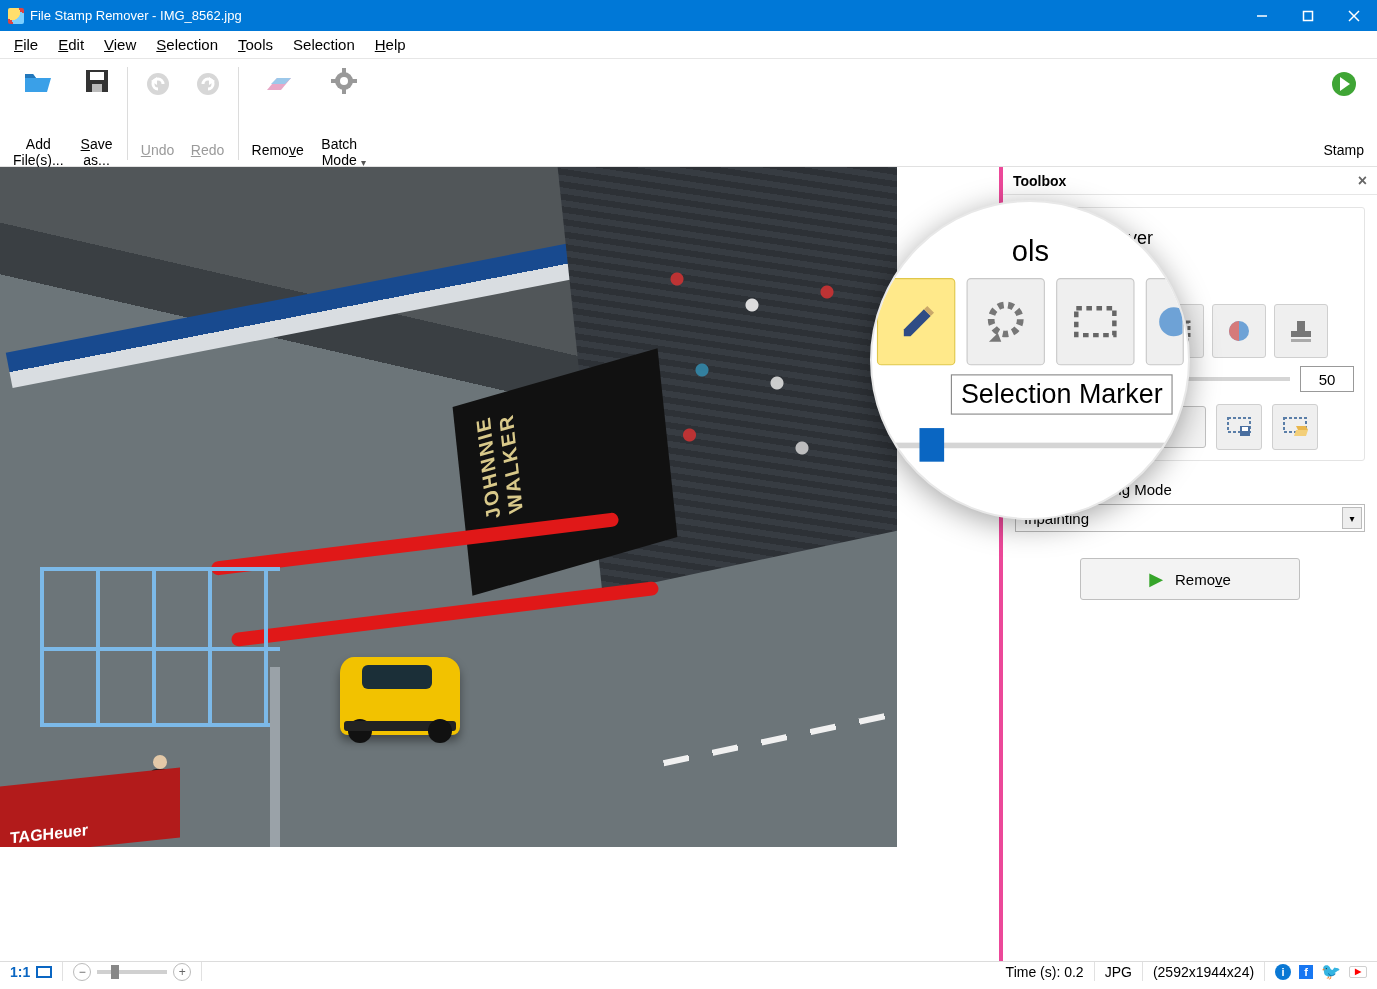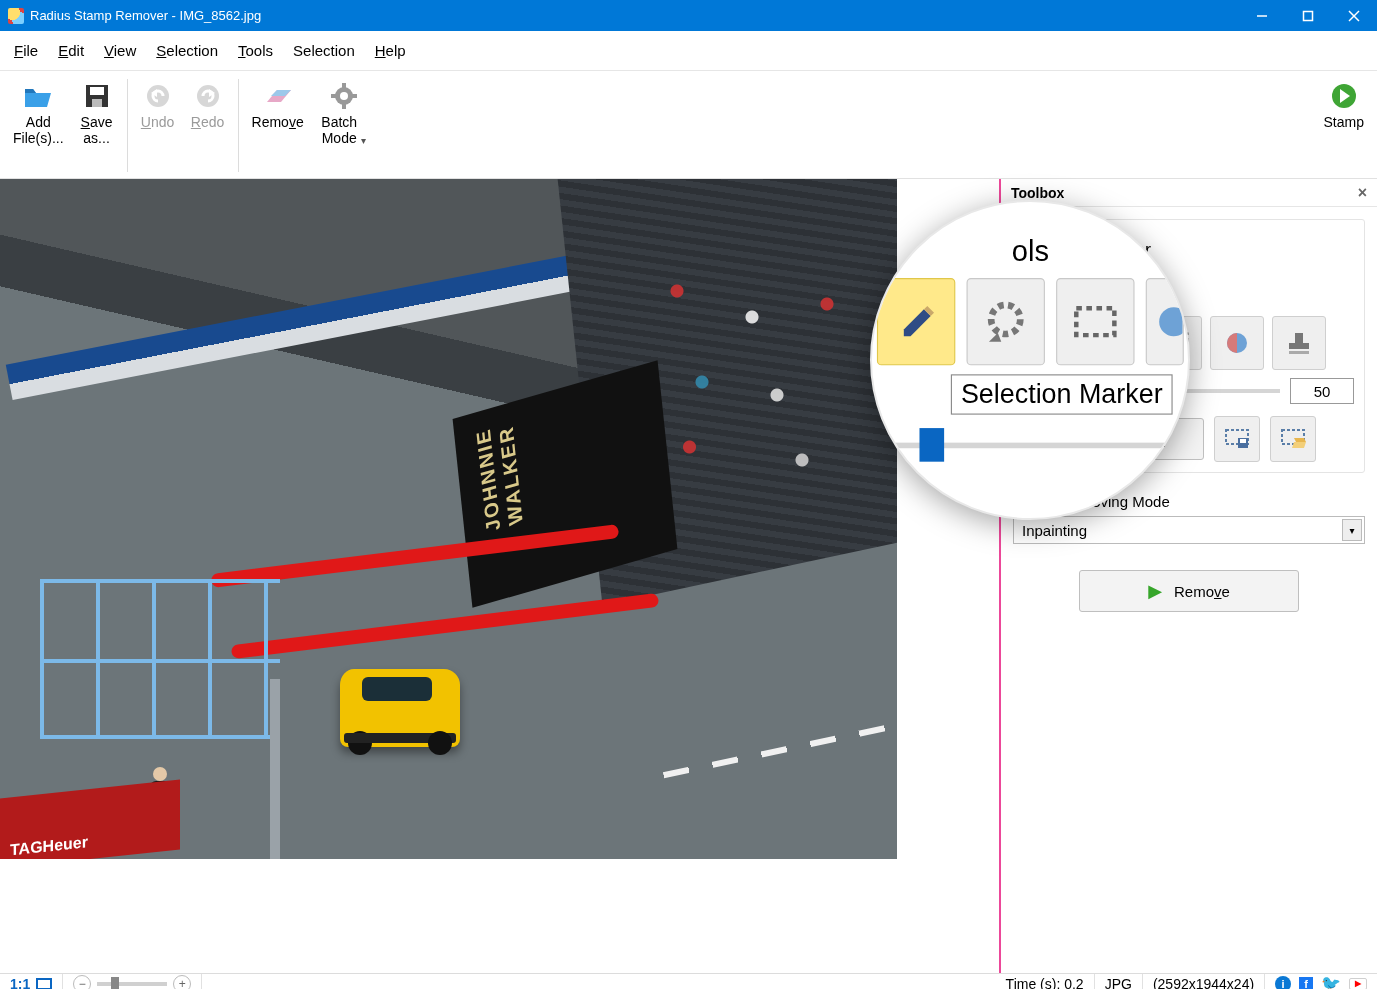--- a/index.html
+++ b/index.html
@@ -8,27 +8,27 @@
 
 .titlebar { height: 31px; background: #0078d7; color: #fff; display: flex; align-items: center; padding-left: 8px; font-size: 13px; }
 .titlebar .appicon { width: 16px; height: 16px; margin-right: 6px; background:
   radial-gradient(circle at 30% 30%, #ffdf6b 0 45%, transparent 46%),
   radial-gradient(circle at 70% 70%, #7bcfff 0 45%, transparent 46%),
   #d44; border-radius: 2px; }
 .titlebar .spacer { flex: 1; }
 .titlebar .winbtn { width: 46px; height: 31px; display: flex; align-items: center; justify-content: center; color: #fff; }
 
 
-.menubar { height: 40px; display: flex; align-items: center; padding: 0 6px; font-size: 15px; gap: 4px; border-bottom: 1px solid #e6e6e6; }
+.menubar { height: 28px; display: flex; align-items: center; padding: 0 6px; font-size: 15px; gap: 4px; border-bottom: 1px solid #e6e6e6; }
 .menubar .mitem { padding: 2px 8px; cursor: default; }
 .mitem .ul { text-decoration: underline; }
 
 
 .toolbar { display: flex; align-items: stretch; padding: 4px 6px 2px; gap: 2px; border-bottom: 1px solid #e1e1e1; font-size: 14px; }
-.tbtn { display: flex; flex-direction: column; align-items: center; justify-content: flex-start; padding: 4px 6px 2px; min-width: 48px; border: 1px solid transparent; border-radius: 3px; cursor: default; }
+.tbtn { display: flex; flex-direction: column; align-items: center; justify-content: flex-start; padding: 4px 6px 2px; min-width: 48px; border: 1px solid transparent; border-radius: 3px; cursor: default; gap: 40px; }
 .tbtn.disabled { color: #9a9a9a; }
 .tbtn .ticon { height: 32px; width: 32px; display: flex; align-items: center; justify-content: center; margin-bottom: 2px; }
 .tbtn .tlabel { line-height: 1.15; text-align: center; }
 .tbtn.wide { min-width: 62px; }
 .tbtn .drop { font-size: 10px; color:#555; margin-left:2px; }
 .toolbar .sep { width: 1px; background: #dcdcdc; margin: 4px 4px; }
 .toolbar .spacer { flex: 1; }
 
 
 .mainrow { display: flex; height: calc(989px - 31px - 28px - 108px - 28px); }
@@ -77,35 +77,35 @@
     linear-gradient(#7cb9e8,#7cb9e8) left 0 bottom 0 /100% 4px no-repeat,
     repeating-linear-gradient(90deg,#7cb9e8 0 4px, transparent 4px 56px);}
 .person { position:absolute; left:150px; bottom:30px; width:20px; height:48px; background:#1a1a1a; border-radius:6px 6px 0 0;}
 .person::before{content:""; position:absolute; left:3px; top:-14px; width:14px; height:14px; background:#e4c9a8; border-radius:50%;}
 .tagh { position:absolute; left:0; bottom:0; width:180px; height:70px; background:#b21b1b; transform: skewY(-6deg);}
 .tagh::after{content:"TAGHeuer"; color:#fff; font-weight:700; font-size:16px; position:absolute; left:10px; bottom:8px;}
 .dashline{position:absolute; left:660px; top:560px; width:320px; height:6px; background:
   repeating-linear-gradient(90deg,#f0f0f0 0 26px, transparent 26px 50px); transform: rotate(-12deg);}
 
 
-.toolbox { width: 378px; border-left: 2px solid #ec4899; background: #fff; position: relative; }
+.toolbox { width: 378px; border-left: 4px solid #ec4899; background: #fff; position: relative; }
 .toolbox .tbhead { height: 28px; display:flex; align-items:center; padding: 0 10px; font-weight:600; font-size: 14px; border-bottom:1px solid #e6e6e6; }
 .toolbox .tbhead .x { margin-left:auto; font-size:16px; color:#666; }
 .toolbox .body { padding: 12px; font-size: 15px; }
 .toolbox .tbgroup { border:1px solid #e4e4e4; padding: 10px; border-radius:3px; margin-bottom: 18px; }
 .eraser-top { display:flex; align-items:center; gap:10px; }
 .eicon { width:44px; height:40px; display:flex; align-items:center; justify-content:center;}
 .rowtools { display:flex; gap:8px; margin-top:10px; margin-bottom:8px; flex-wrap: wrap;}
 .toolbtn { width:54px; height:54px; border:1px solid #cfcfcf; background:#efefef; border-radius:3px; display:flex; align-items:center; justify-content:center; }
 .toolbtn.active { background:#ffe98a; border-color:#e0c74a; }
 .radiusrow { display:flex; align-items:center; gap:10px; margin-top:4px;}
 .radiusrow .lbl { width:56px; }
 .slider { flex:1; height:4px; background:#d5d5d5; position:relative;}
 .slider .thumb { position:absolute; width:14px; height:22px; background:#0a66c2; top:-9px; left:12%; }
-.numbox { border:1px solid #999; width:64px; height:26px; display:flex; align-items:center; justify-content:center;}
+.numbox { border:1px solid #999; width:54px; height:26px; display:flex; align-items:center; justify-content:center;}
 .clearbtn, .rembtn { display:flex; align-items:center; justify-content:center; border:1px solid #bfbfbf; background:#f3f3f3; height:42px; border-radius:3px;}
 .clearbtn { width:180px;}
 .selopsrow{ display:flex; gap:10px; align-items:center; margin-top:12px;}
 .smallbtn{ width:46px; height:46px; border:1px solid #cfcfcf; background:#efefef; border-radius:3px; display:flex; align-items:center; justify-content:center;}
 .modehead { margin: 20px 0 6px; font-size:15px;}
 .selectbox{ border:1px solid #bbb; height:28px; display:flex; align-items:center; padding:0 8px; position:relative;}
 .selectbox .arrow{ position:absolute; right:2px; top:2px; width:20px; height:22px; border:1px solid #bbb; background:#eee; display:flex;align-items:center;justify-content:center; font-size:10px;}
 .rembtn { width:220px; margin:26px auto 0; gap:12px;}
 .rembtn .goicon{ color:#36a52a; font-size:18px;}
 
@@ -136,21 +136,21 @@
 .yticon{width:18px;height:12px;background:#fff;border:1px solid #d0d0d0;font-size:8px;color:#f00;display:flex;align-items:center;justify-content:center;border-radius:2px;font-weight:800;}
 
 .ul { text-decoration: underline; }
 svg { display:block; }
 </style>
 </head>
 <body>
 
 <div class="titlebar">
   <div class="appicon"></div>
-  <span>Radius Stamp Remover - IMG_8562.jpg</span>
+  <span>File Stamp Remover - IMG_8562.jpg</span>
   <div class="spacer"></div>
   <div class="winbtn">
     <svg width="12" height="12">
         <line x1="1" y1="6" x2="11" y2="6" stroke="#fff" stroke-width="1.5"></line>
       </svg>
   </div>
   <div class="winbtn">
     <svg width="12" height="12">
         <rect x="1.5" y="1.5" width="9" height="9" fill="none" stroke="#fff" stroke-width="1.5"></rect>
       </svg>

